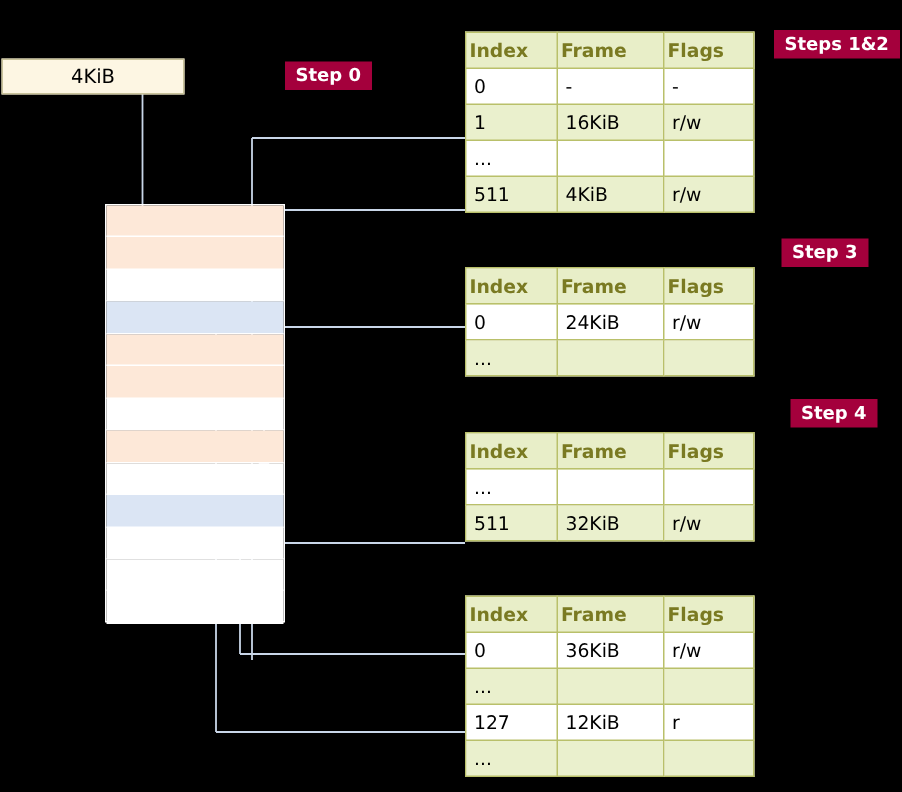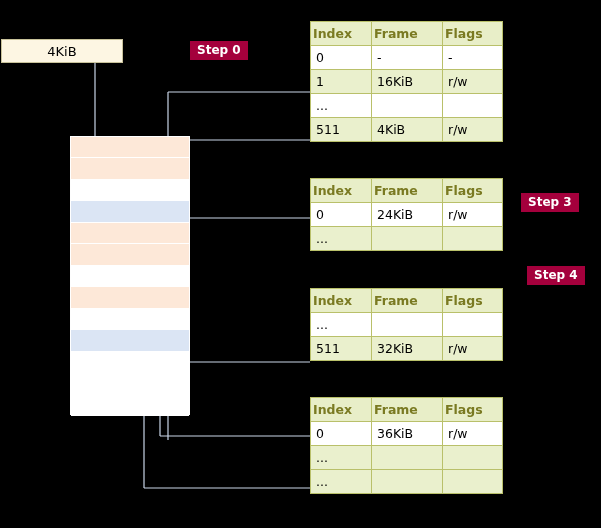--- a/index.html
+++ b/index.html
@@ -132,21 +132,22 @@
       <polygon points="120,174 116,166 124,166"></polygon>
       <polygon points="176,174 172,166 180,166"></polygon>
       <polygon points="176,274 172,266 180,266"></polygon>
       <polygon points="176,316 172,308 180,308"></polygon>
       <polygon points="144,204 140,212 148,212"></polygon>
       <polygon points="160,324 156,332 164,332"></polygon>
     </g>
   </svg>
 
   <div class="pill" style="left:190px; top:41px;">Step 0</div>
-  <div class="pill" style="left:521px; top:159px;margin-top:34px;">Step 3</div>
+  <div class="pill" style="left:516px; top:20px;">Steps 1&amp;2</div>
+  <div class="pill" style="left:521px; top:159px;">Step 3</div>
   <div class="pill" style="left:527px; top:266px;">Step 4</div>
 
   <div class="topbox" style="left:1px; top:39px; width:120px; height:22px;">4KiB</div>
 
   <div class="memcol" id="memcol" style="left:70px; top:136px; width:120px; height:279px;">
       <div class="memrow" style="height: 21.4615px; background: rgb(253, 232, 216);"></div>
       <div class="memrow" style="height: 21.4615px; background: rgb(253, 232, 216);"></div>
       <div class="memrow" style="height: 21.4615px; background: rgb(255, 255, 255);"></div>
       <div class="memrow" style="height: 21.4615px; background: rgb(219, 229, 244);"></div>
       <div class="memrow" style="height: 21.4615px; background: rgb(253, 232, 216);"></div>
@@ -245,20 +246,25 @@
         <tr>
           <td class="c-index">0</td>
           <td class="c-frame">36KiB</td>
           <td class="c-flags">r/w</td>
         </tr>
         <tr class="hl">
           <td class="c-index">...</td>
           <td class="c-frame"></td>
           <td class="c-flags"></td>
         </tr>
+        <tr>
+          <td class="c-index">127</td>
+          <td class="c-frame">12KiB</td>
+          <td class="c-flags">r</td>
+        </tr>
         <tr class="hl">
           <td class="c-index">...</td>
           <td class="c-frame"></td>
           <td class="c-flags"></td>
         </tr>
       </tbody>
     </table>
 
 </div>
 

